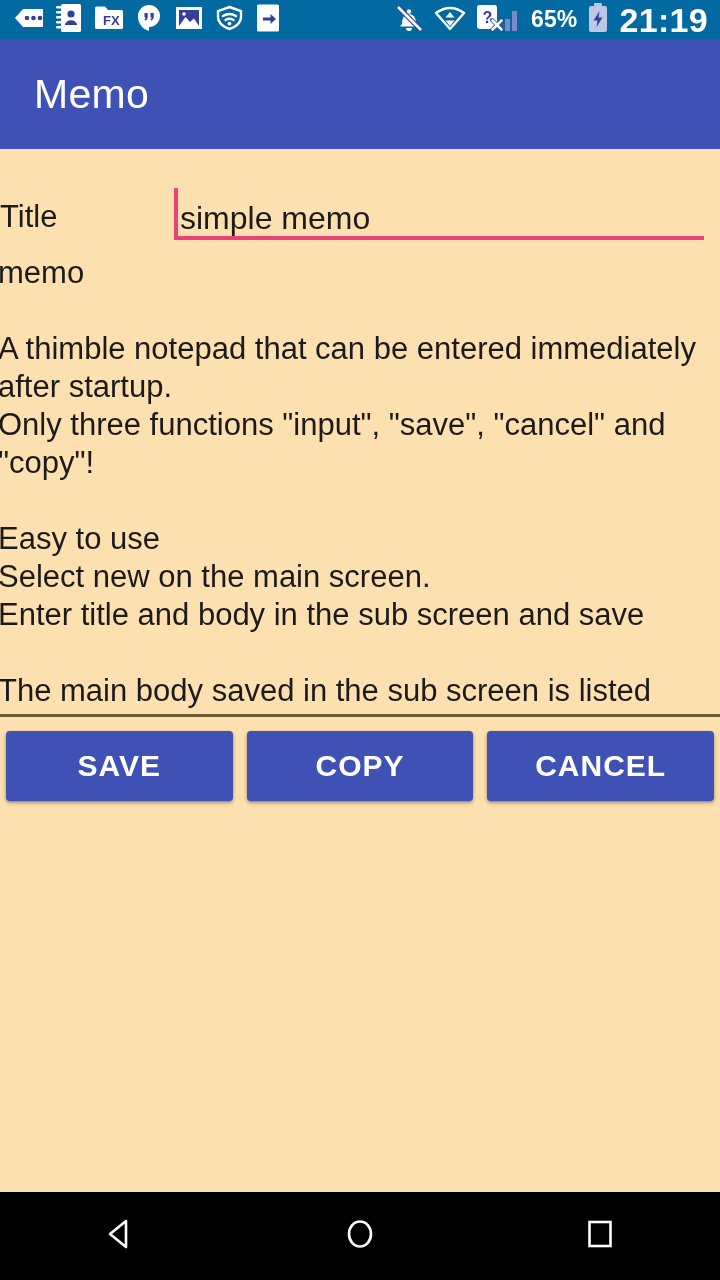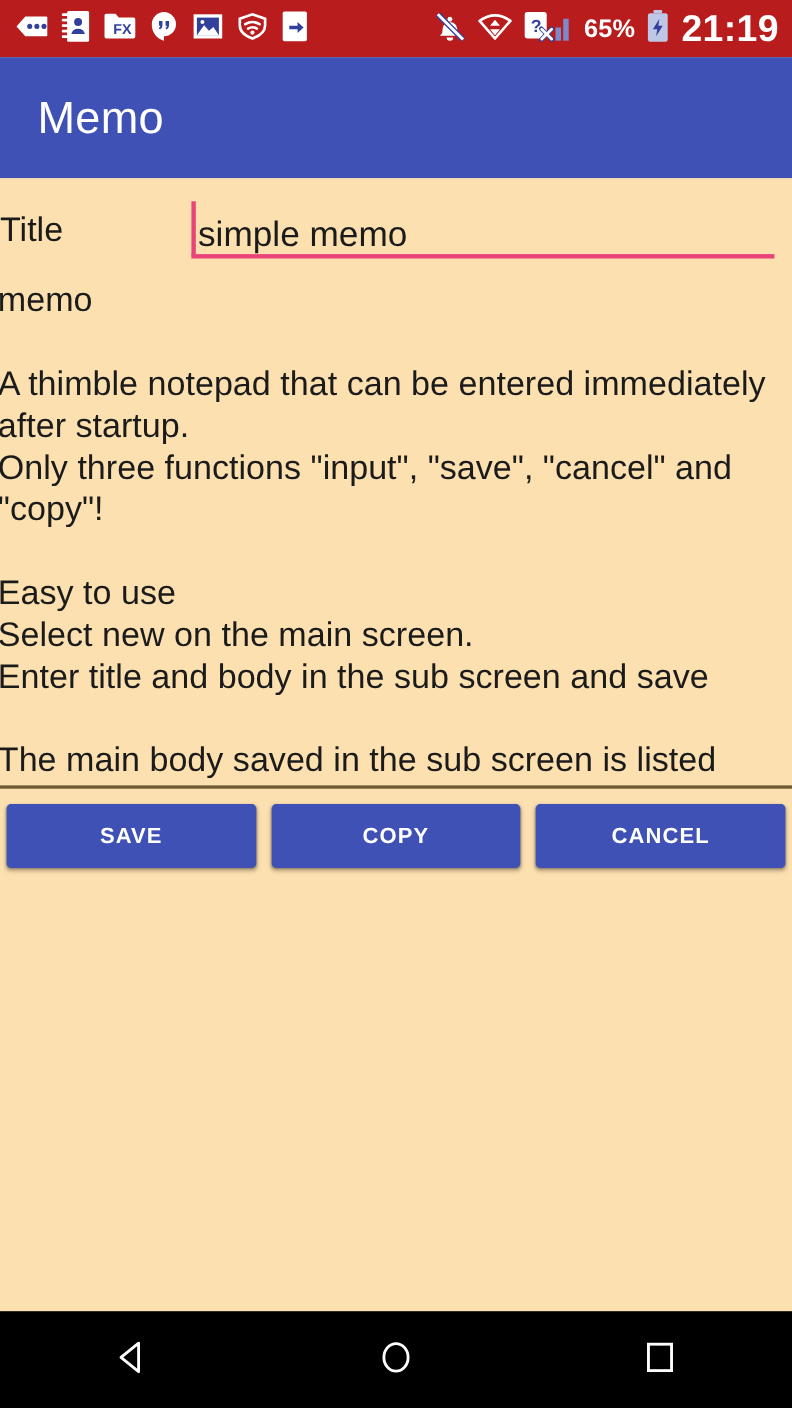--- a/index.html
+++ b/index.html
@@ -11,22 +11,22 @@
     font-family: "Liberation Sans", sans-serif;
   }
 
   body {
     background: #FCE0B0;
     position: relative;
   }
 
   
   .status-bar {
-    height: 52px;
-    background: #b91c1c;
+    height: 39px;
+    background: #0369a1;
     display: flex;
     align-items: center;
     padding: 0 12px 0 14px;
     color: #ffffff;
   }
   .status-left {
     display: flex;
     align-items: center;
     gap: 12px;
     flex: 0 0 auto;
@@ -76,21 +76,21 @@
     top: 162px;
     left: 0;
     right: 0;
     bottom: 88px;
     background: #FCE0B0;
   }
 
   
   .title-row {
     display: flex;
-    align-items: center;
+    align-items: flex-end;
     padding: 16px 8px 0 0;
     height: 78px;
   }
   .title-label {
     font-size: 31px;
     color: #1b1b1b;
     line-height: 46px;
     width: 174px;
     padding-left: 0;
   }
@@ -139,26 +139,26 @@
   }
 
   
   .button-row {
     display: flex;
     gap: 14px;
     padding: 14px 6px 0 6px;
   }
   .btn {
     flex: 1 1 0;
-    height: 58px;
+    height: 70px;
     background: #3F51B5;
     border: none;
     border-radius: 4px;
     color: #ffffff;
-    font-size: 20px;
+    font-size: 30px;
     font-weight: bold;
     letter-spacing: 1px;
     font-family: "Liberation Sans", sans-serif;
     box-shadow: 0 2px 4px rgba(0,0,0,.28), 0 1px 2px rgba(0,0,0,.22);
     cursor: pointer;
   }
 
   
   .nav-bar {
     position: absolute;

